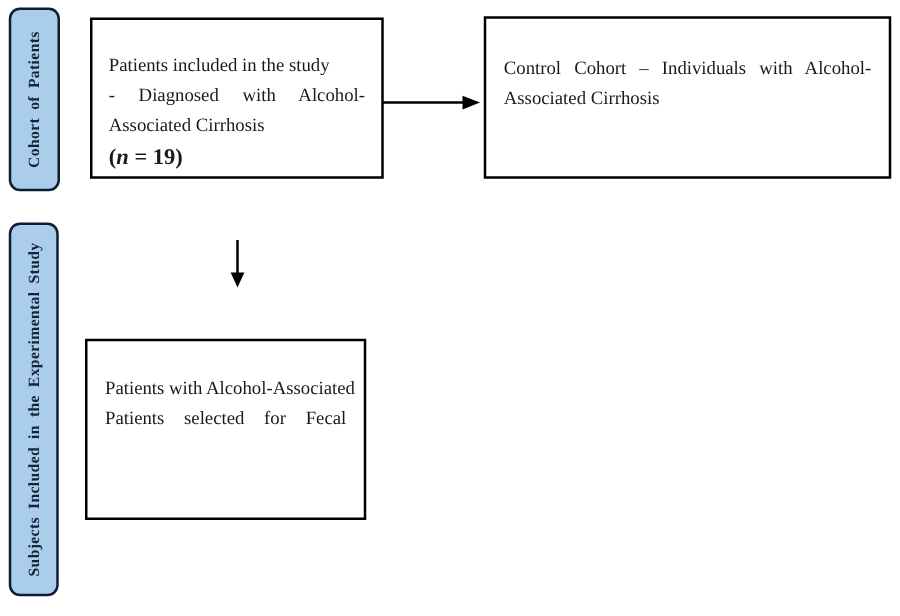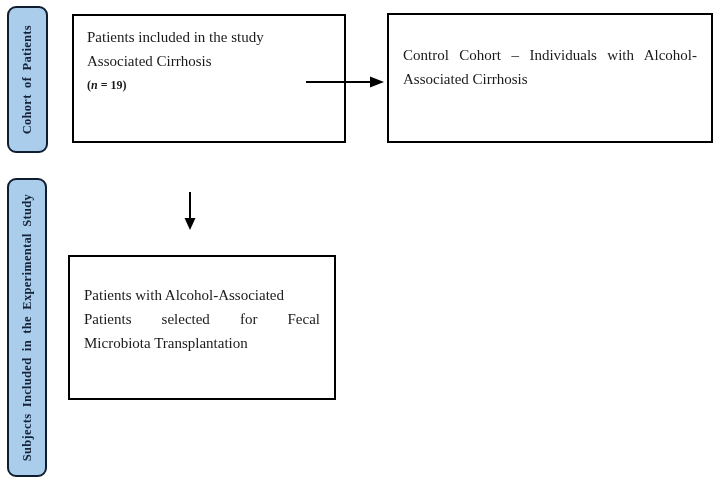--- a/index.html
+++ b/index.html
@@ -30,52 +30,52 @@
   .flow-box{
     position:absolute;background:#fff;border:2px solid var(--box-border);
     box-sizing:border-box;
   }
   .flow-box .line{
     font-size:15px;line-height:24px;white-space:nowrap;
   }
   .flow-box .line.just{
     text-align:justify;text-align-last:justify;white-space:normal;
   }
-  .nline{font-size:12px;line-height:24px;font-weight:bold;}
+  .nline{font-size:18px;line-height:24px;font-weight:bold;}
   .nvar{font-style:italic;}
   svg.arrow{position:absolute;overflow:visible;display:block;}
 </style>
 </head>
 <body>
 
 <div id="canvas">
 
   <div class="side-label" style="left:7px;top:6px;width:41px;height:147px;">
     <span class="vtext">Cohort of Patients</span>
   </div>
 
   <div class="side-label" style="left:7px;top:178px;width:40px;height:299px;">
     <span class="vtext">Subjects Included in the Experimental Study</span>
   </div>
 
-  <div class="flow-box" style="left:72px;top:14px;width:274px;height:129px;padding:9px 13px 0 13px;">
+  <div class="flow-box" style="left:72px;top:14px;width:235px;height:129px;padding:25px 13px 0 13px;">
     <div class="line">Patients included in the study</div>
+    <div class="line just">- Diagnosed with Alcohol-</div>
     <div class="line">Associated Cirrhosis</div>
     <div class="nline"><span>(</span><span class="nvar">n</span><span> = 19)</span></div>
   </div>
 
   <div class="flow-box" style="left:387px;top:13px;width:326px;height:130px;padding:28px 14px 0 14px;">
     <div class="line just">Control Cohort – Individuals with Alcohol-</div>
     <div class="line">Associated Cirrhosis</div>
   </div>
 
-  <div class="flow-box" style="left:68px;top:255px;width:268px;height:145px;padding:26px 14px 0 14px;">
+  <div class="flow-box" style="left:68px;top:271px;width:225px;height:145px;padding:26px 14px 0 14px;">
     <div class="line">Patients with Alcohol-Associated</div>
     <div class="line just">Patients selected for Fecal</div>
-    <div class="line">Microbiota Transplantation</div>
   </div>
 
   <svg class="arrow" style="left:304px;top:74px;" width="80" height="16">
     <line x1="2" y1="8" x2="67" y2="8" stroke="var(--arrow)" stroke-width="2"></line>
     <polygon points="66,2.5 80,8 66,13.5" fill="var(--arrow)"></polygon>
   </svg>
 
   <svg class="arrow" style="left:182px;top:192px;" width="16" height="38">
     <line x1="8" y1="0" x2="8" y2="27" stroke="var(--arrow)" stroke-width="2"></line>
     <polygon points="2.5,26 13.5,26 8,38" fill="var(--arrow)"></polygon>

